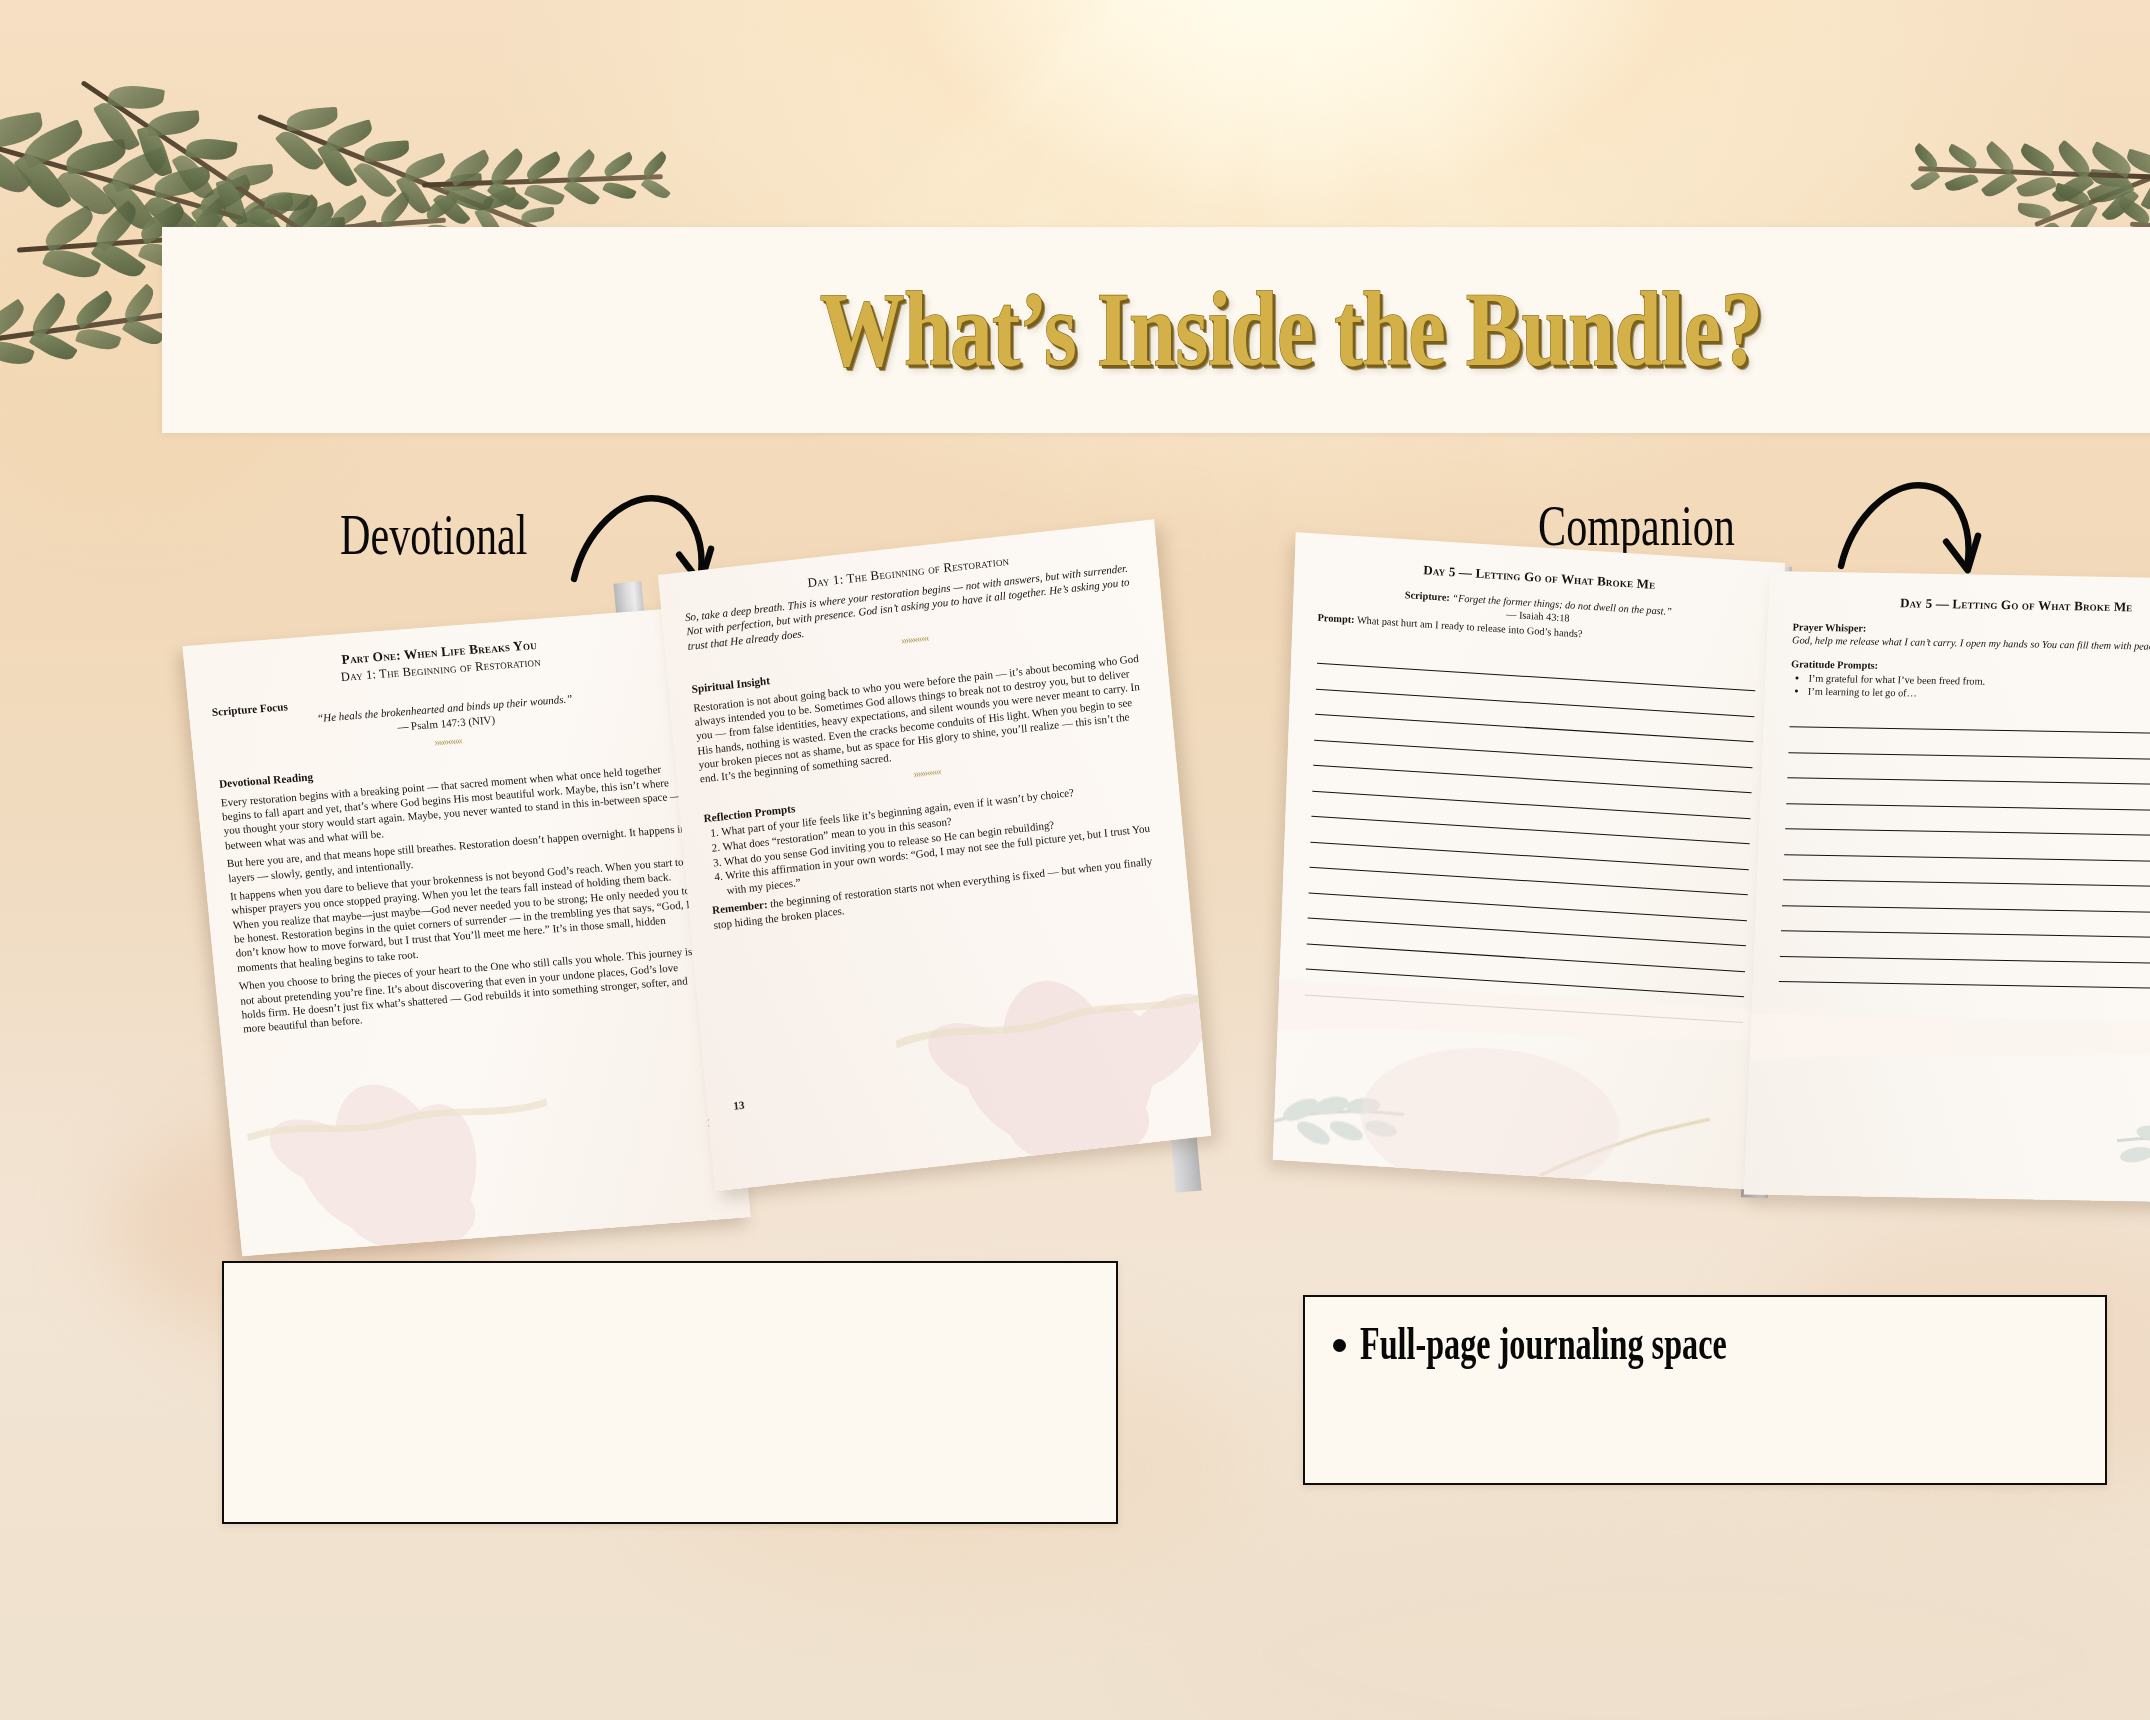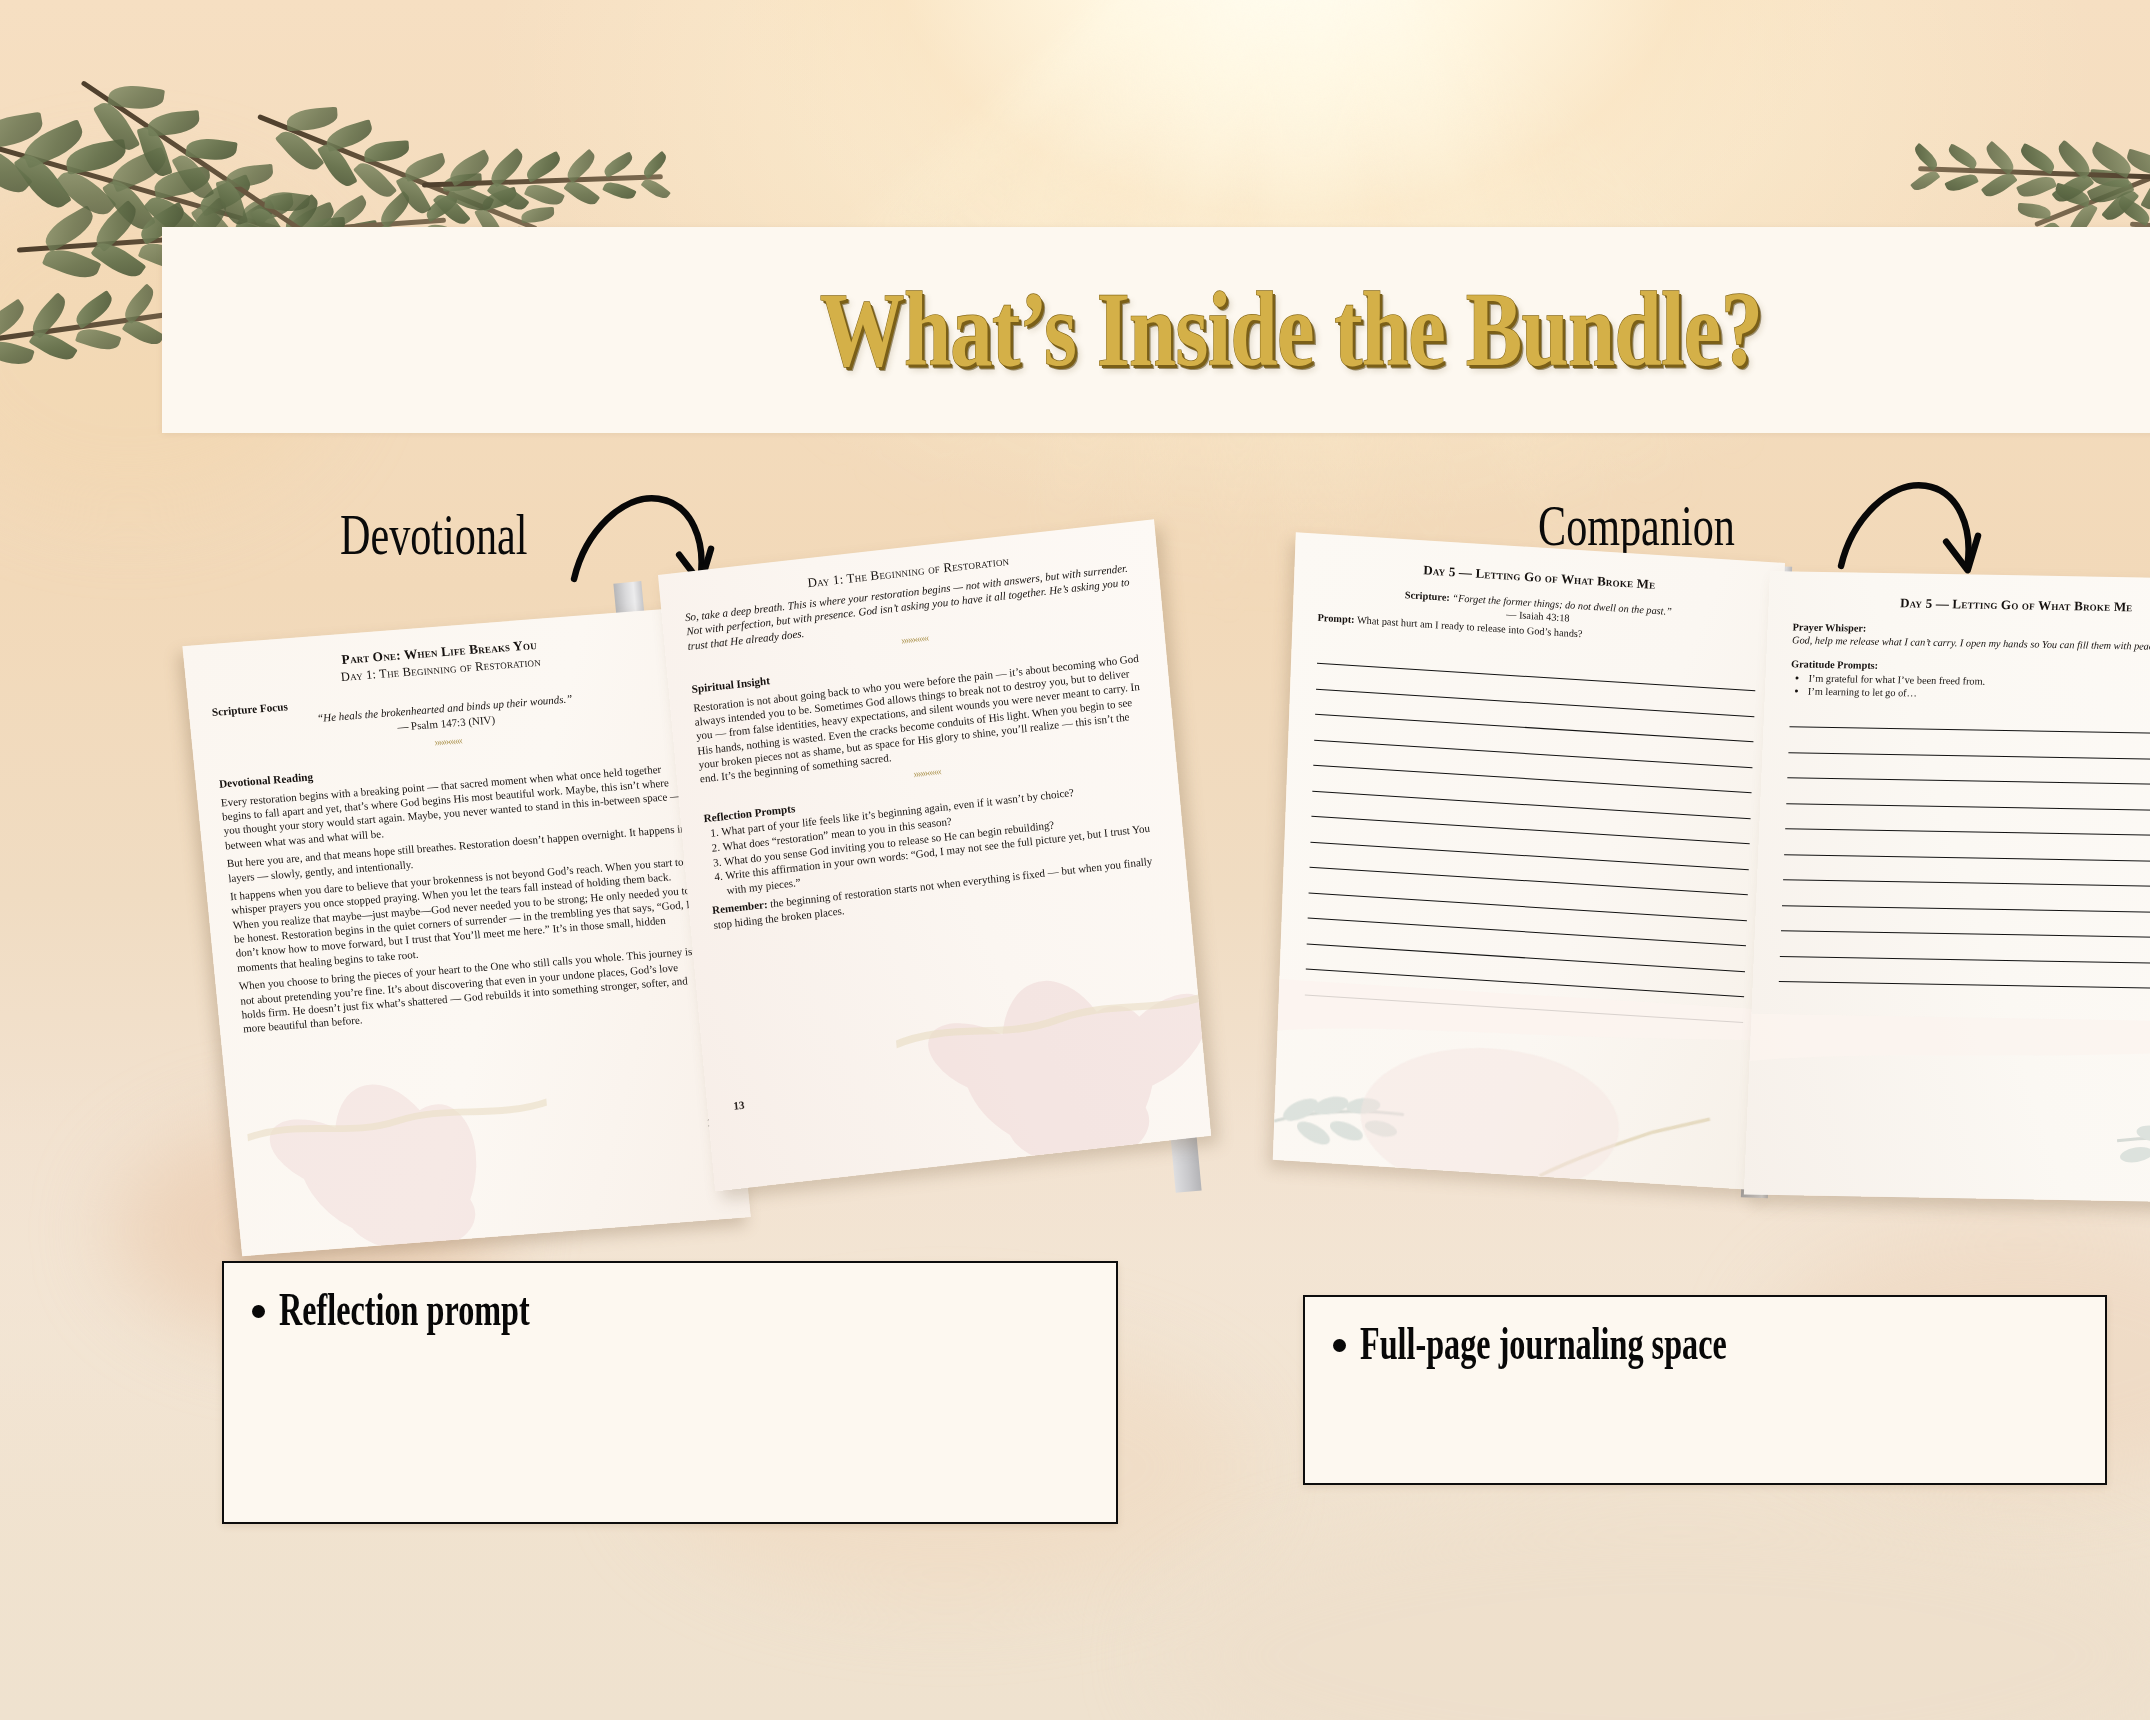--- a/index.html
+++ b/index.html
@@ -564,24 +564,20 @@
           <ellipse cx="984" cy="320" rx="40" ry="18" transform="rotate(-18 984 320)"></ellipse>
           <ellipse cx="906" cy="312" rx="38" ry="17" transform="rotate(-10 906 312)"></ellipse>
         </g>
       </g>
       <path d="M0 110 C 300 78, 640 100, 1150 64 L1150 0 L0 0 Z" fill="#fbf4ef" opacity=".8"></path>
     </svg>
   </div>
 </div>
 
 <div class="bullet-box" id="bullets-devotional">
-    <div class="bullet-row">
-      <div class="dot"></div>
-      <div class="bullet-text">Reflection prompt</div>
-    </div>
   </div>
 <div class="bullet-box" id="bullets-companion">
     <div class="bullet-row">
       <div class="dot"></div>
       <div class="bullet-text">Full-page journaling space</div>
     </div>
   </div>
 
 
 </body></html>

